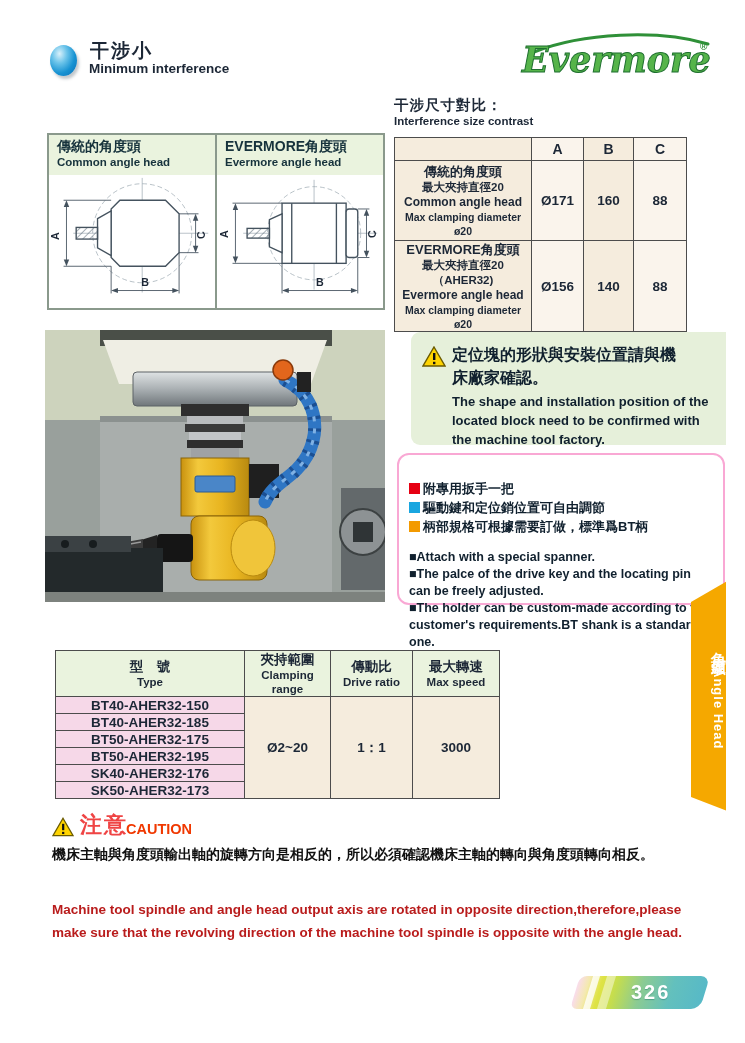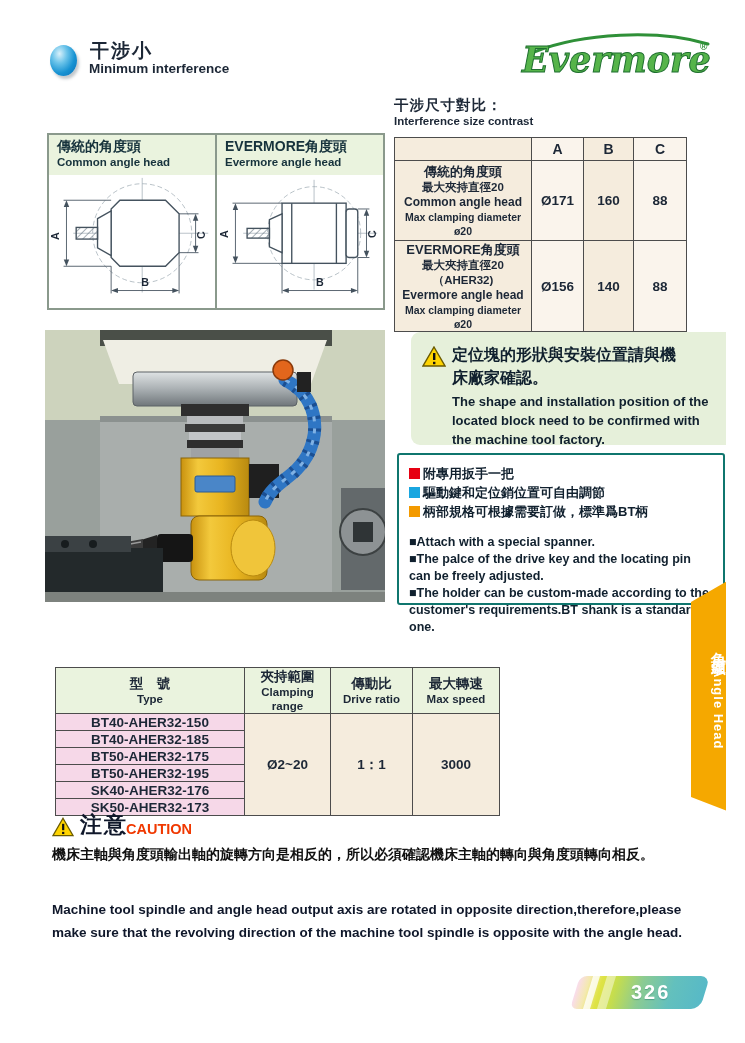--- a/index.html
+++ b/index.html
@@ -51,49 +51,49 @@
   .photo{position:absolute;left:45px;top:330px;width:340px;height:272px;}
 
   
   .note-box{position:absolute;left:411px;top:332px;width:328px;height:113px;background:#e6f0da;
             border-radius:9px;padding:11px 24px 8px 12px;}
   .note-icon{position:absolute;left:11px;top:14px;}
   .note-zh{margin-left:29px;width:237px;font-size:16px;font-weight:bold;line-height:23px;color:#10202e;}
   .note-en{margin-left:29px;width:270px;font-size:13px;font-weight:bold;line-height:19px;margin-top:3px;color:#10202e;}
 
   
-  .features-box{position:absolute;left:397px;top:453px;width:328px;height:152px;border:2px solid #0f766e;
-                border-radius:3px;background:#fff;padding:9px 10px;}
+  .features-box{position:absolute;left:397px;top:453px;width:328px;height:152px;border:2px solid #f9a8d4;
+                border-radius:12px;background:#fff;padding:24px 10px;}
   .feat-zh{font-size:13px;font-weight:bold;line-height:19px;color:#10202e;display:flex;align-items:center;}
   .sq{display:inline-block;width:11px;height:11px;margin-right:3px;flex:none;}
   .feat-en-group{margin-top:13px;}
   .feat-en{font-size:12.5px;font-weight:bold;line-height:17px;color:#10202e;}
 
   
-  .spec-table{position:absolute;left:55px;top:667px;border-collapse:collapse;background:#fff;}
+  .spec-table{position:absolute;left:55px;top:650px;border-collapse:collapse;background:#fff;}
   .spec-table th,.spec-table td{border:1px solid #4c4c4c;text-align:center;vertical-align:middle;padding:0;}
   .spec-table th{background:#eaf3de;height:37px;}
   .spec-table th .zh{font-size:13.5px;font-weight:bold;line-height:17px;}
   .spec-table th .en{font-size:11.5px;font-weight:bold;line-height:14px;}
   .col-model{width:189px;}
   .col-clamp{width:86px;}
   .col-drive{width:82px;}
   .col-speed{width:87px;}
   .model-cell{background:#f6d8e8;font-size:13.5px;font-weight:bold;height:17px;margin-left:25px;}
   .merged{background:#f5ecdd;font-size:13.5px;font-weight:bold;}
 
   
   .caution-head{position:absolute;left:52px;top:810px;display:flex;align-items:flex-end;}
   .caution-head svg{margin-bottom:3px;}
-  .caution-zh-title{font-size:22px;font-weight:bold;color:#0f172a;letter-spacing:2px;margin-left:6px;}
+  .caution-zh-title{font-size:22px;font-weight:bold;color:#ef4444;letter-spacing:2px;margin-left:6px;}
   .caution-en-title{font-size:14.5px;font-weight:bold;color:#f03800;padding-bottom:3px;margin-left:-2px;}
   .caution-body-zh{position:absolute;left:52px;top:841px;width:640px;font-size:14px;font-weight:600;
                    line-height:27px;color:#101010;}
   .caution-body-en{position:absolute;left:52px;top:898px;width:665px;font-size:13.5px;font-weight:600;
-                   line-height:23px;color:#0f172a;}
+                   line-height:23px;color:#b91c1c;}
 
   
   .side-tab{position:absolute;left:691px;top:571px;width:54px;height:247px;background:#f5a800;
             clip-path:polygon(0 12.5%,100% 0,100% 100%,0 91.5%);
             display:flex;flex-direction:column;align-items:center;justify-content:center;gap:13px;}
   .side-tab .zh{writing-mode:vertical-rl;text-orientation:upright;color:#fff;font-size:15px;
                 font-weight:bold;letter-spacing:5px;}
   .side-tab .en{writing-mode:vertical-rl;color:#fff;font-size:13px;font-weight:bold;letter-spacing:1px;}
 
   

